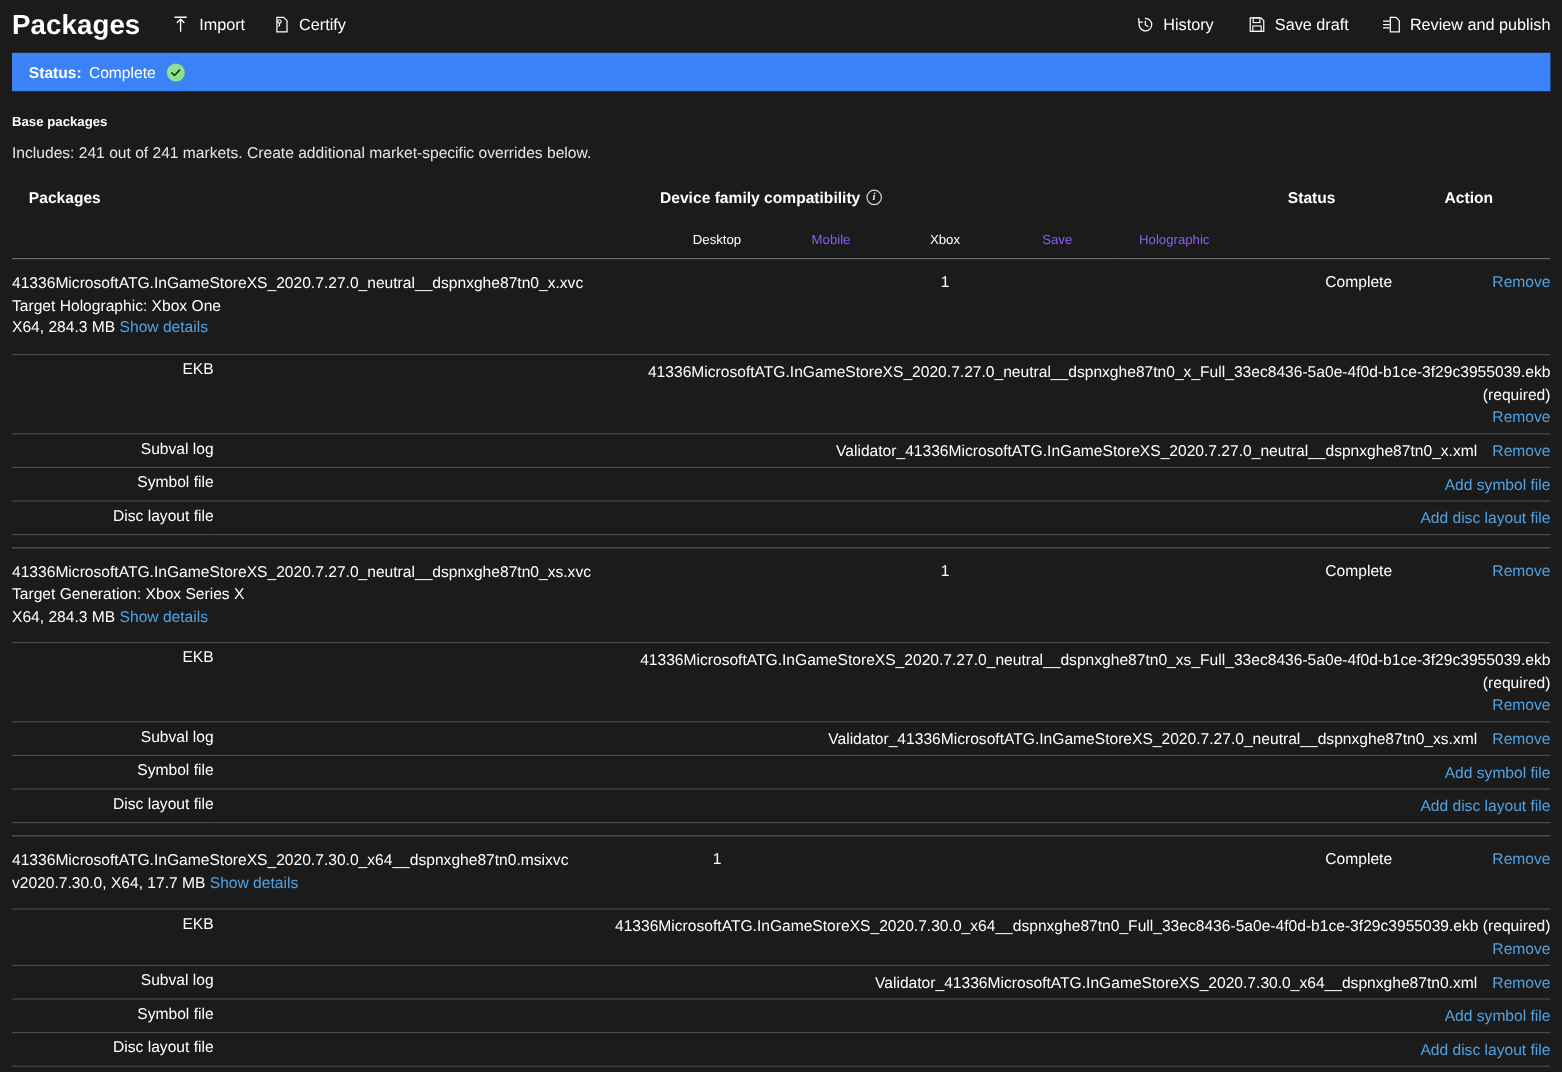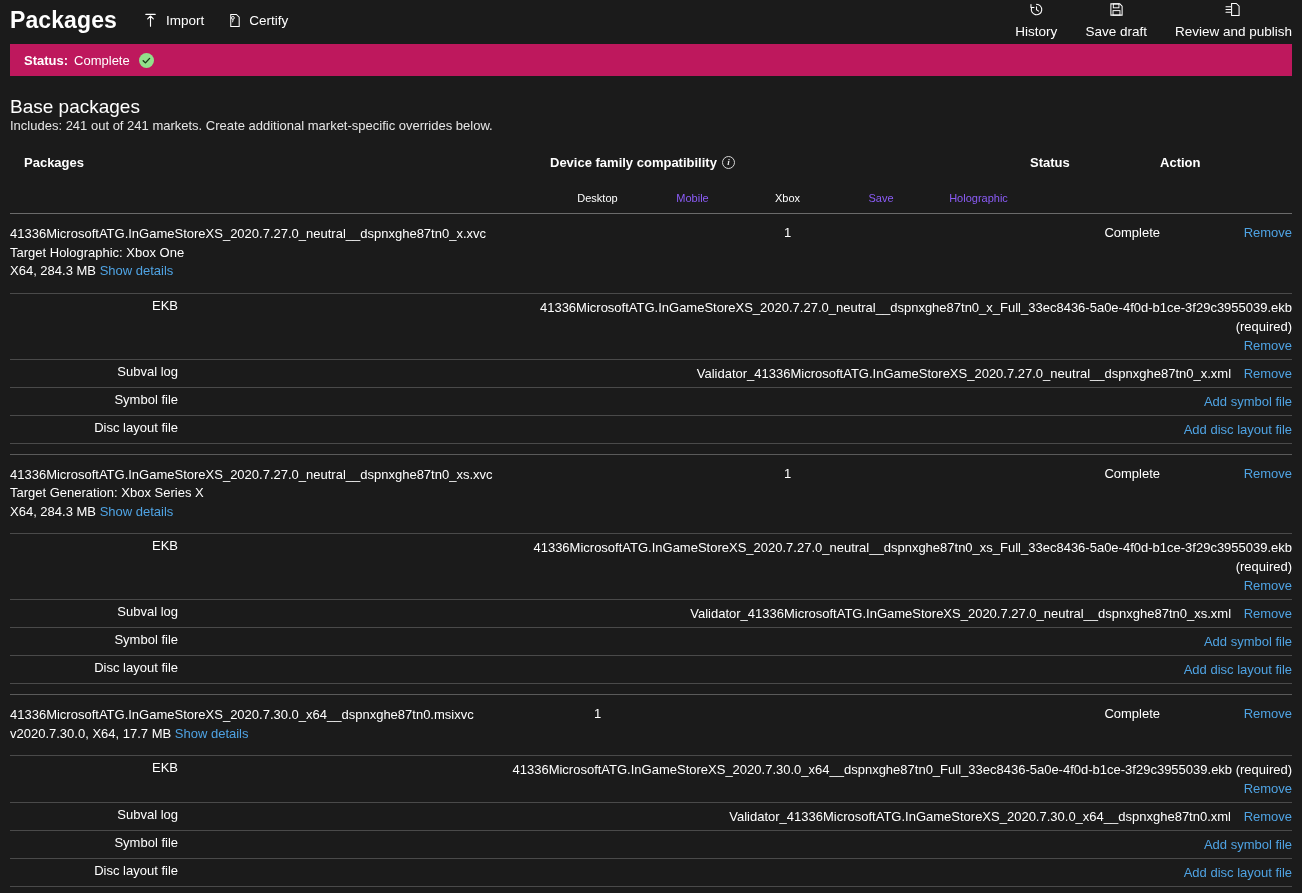--- a/index.html
+++ b/index.html
@@ -34,47 +34,47 @@
     gap: 7px;
     margin-right: 22px;
     font-size: 13.5px;
     color: #ffffff;
     cursor: pointer;
     white-space: nowrap;
   }
   .cmd .ic { display: inline-flex; width: 16px; height: 16px; align-items: center; justify-content: center; }
   .cmd .ic svg { display: block; }
   .spacer { flex: 1 1 auto; }
-  .cmd.right { margin-right: 0; margin-left: 28px; flex-direction: column; }
+  .cmd.right { margin-right: 0; margin-left: 28px; }
 
   
   .status-strip {
     margin: 4px 10px 0 10px;
     height: 32px;
-    background: #be185d;
+    background: #3b82f6;
     display: flex;
     align-items: center;
     padding-left: 14px;
     gap: 6px;
     font-size: 13px;
   }
   .status-strip b { font-weight: bold; }
   .check-badge {
     width: 15px; height: 15px; border-radius: 50%;
     background: #92e08a;
     display: inline-flex; align-items: center; justify-content: center;
     margin-left: 3px;
   }
   .check-badge svg { display:block; }
 
   
   .section {
     padding: 20px 10px 0 10px;
   }
-  .section h2 { font-size: 19px; font-weight: normal; margin-bottom: 0; }
+  .section h2 { font-size: 11px; font-weight: bold; margin-bottom: 12px; }
   .section .sub { font-size: 13px; color: #e6e6e6; }
 
   
   .tbl-wrap { padding: 0 10px; margin-top: 22px; }
   table.pk { width: 100%; border-collapse: collapse; table-layout: fixed; }
   .c-name  { width: 540px; }
   .c-dev   { width: 95px;  }
   .c-mob   { width: 95px;  }
   .c-xbx   { width: 95px;  }
   .c-team  { width: 92px;  }
@@ -106,21 +106,21 @@
   }
   th.sub-h {
     font-weight: normal;
     text-align: center;
     padding-top: 16px;
     padding-bottom: 9px;
     font-size: 11px;
   }
   th.sub-h.on  { color: #ffffff; }
   th.sub-h.off { color: #8b5cf6; }
-  th.rt { text-align: left; padding-right: 4px; }
+  th.rt { text-align: center; padding-right: 4px; }
 
   thead tr.hrow th { border-bottom: 1px solid #6b6b6b; }
 
   
   tr.pkg-row > td {
     padding: 11px 0 12px 0;
     vertical-align: top;
     font-size: 13px;
   }
   tr.pkg-row.sep > td { border-top: 1px solid #5a5a5a; }

